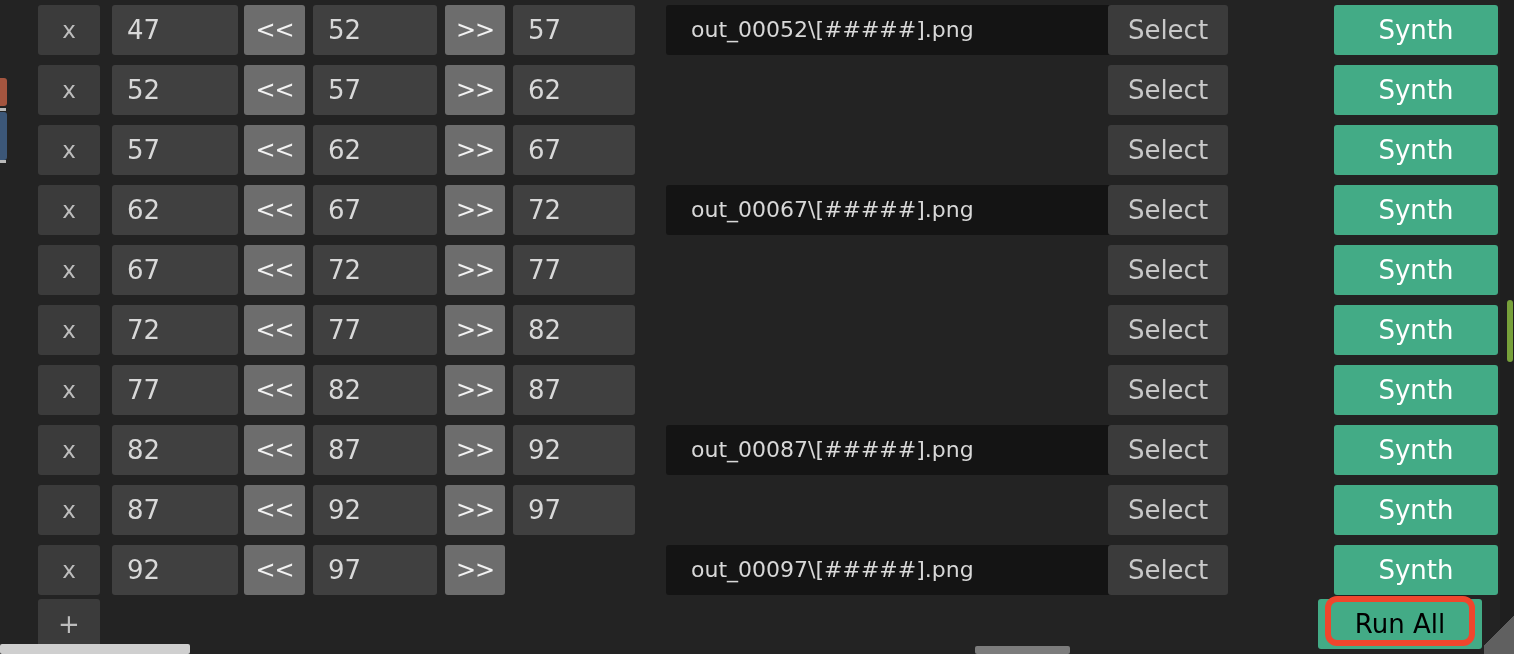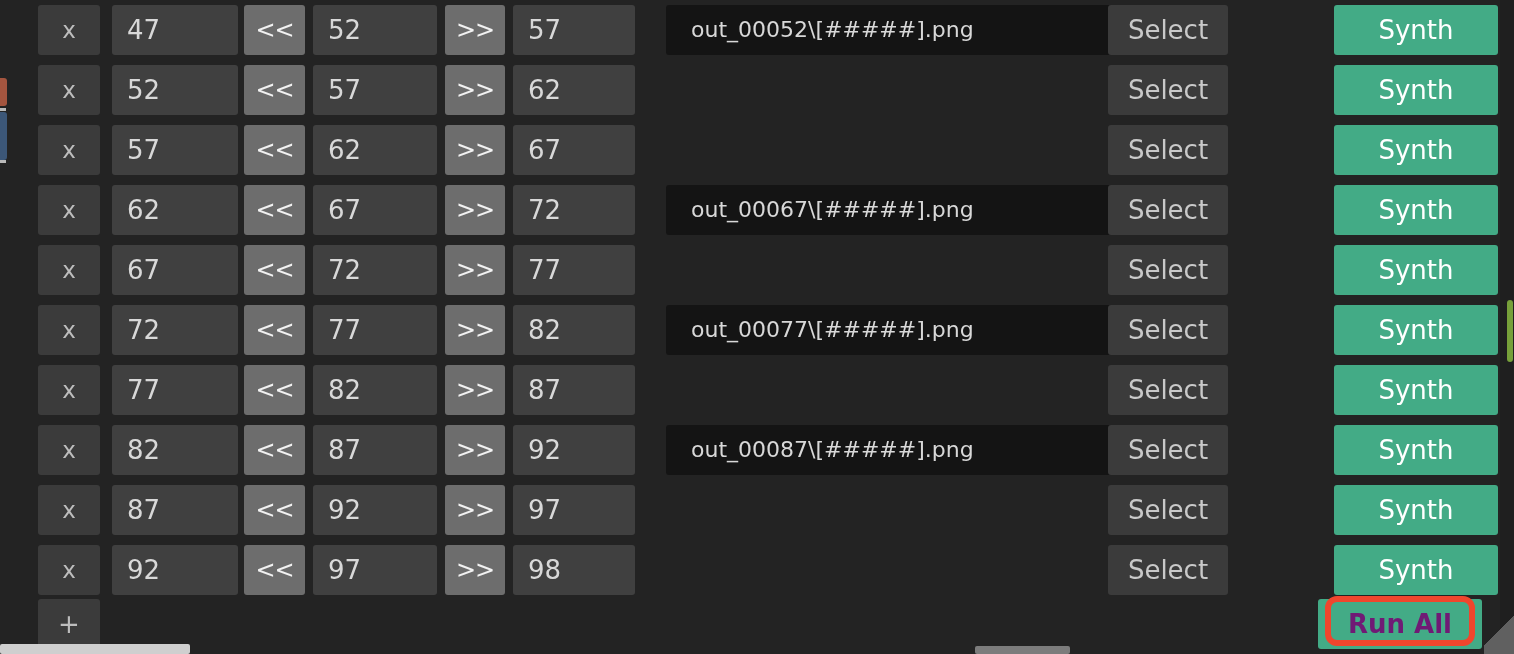--- a/index.html
+++ b/index.html
@@ -159,24 +159,23 @@
     position: absolute;
     left: 1318px;
     top: 5px;
     width: 164px;
     height: 50px;
     background: #43ab86;
     border-radius: 3px;
     display: flex;
     align-items: center;
     justify-content: center;
-    color: #701a75;
+    color: #000000;
     font-size: 26px;
     user-select: none;
-    font-weight: bold;
   }
 
   
   .highlight-ring {
     position: absolute;
     left: 1325px;
     top: 596px;
     width: 150px;
     height: 50px;
     box-sizing: border-box;
@@ -295,21 +294,20 @@
         <div class="cell c-select">Select</div>
         <div class="cell c-synth">Synth</div>
       </div>
       <div class="row">
         <div class="cell c-del">x</div>
         <div class="cell c-num n1">72</div>
         <div class="cell c-step prev">&lt;&lt;</div>
         <div class="cell c-num n2">77</div>
         <div class="cell c-step next">&gt;&gt;</div>
         <div class="cell c-num n3">82</div>
-        <div class="cell c-file">out_00077\[#####].png</div>
         <div class="cell c-select">Select</div>
         <div class="cell c-synth">Synth</div>
       </div>
       <div class="row">
         <div class="cell c-del">x</div>
         <div class="cell c-num n1">77</div>
         <div class="cell c-step prev">&lt;&lt;</div>
         <div class="cell c-num n2">82</div>
         <div class="cell c-step next">&gt;&gt;</div>
         <div class="cell c-num n3">87</div>
@@ -336,21 +334,21 @@
         <div class="cell c-num n3">97</div>
         <div class="cell c-select">Select</div>
         <div class="cell c-synth">Synth</div>
       </div>
       <div class="row">
         <div class="cell c-del">x</div>
         <div class="cell c-num n1">92</div>
         <div class="cell c-step prev">&lt;&lt;</div>
         <div class="cell c-num n2">97</div>
         <div class="cell c-step next">&gt;&gt;</div>
-        <div class="cell c-num n3">98</div>
+        <div class="cell c-file">out_00097\[#####].png</div>
         <div class="cell c-select">Select</div>
         <div class="cell c-synth">Synth</div>
       </div>
     </div>
 
   <div class="footer-row">
     <div class="c-add">+</div>
     <div class="c-runall">Run All</div>
   </div>
   <div class="highlight-ring"></div>

